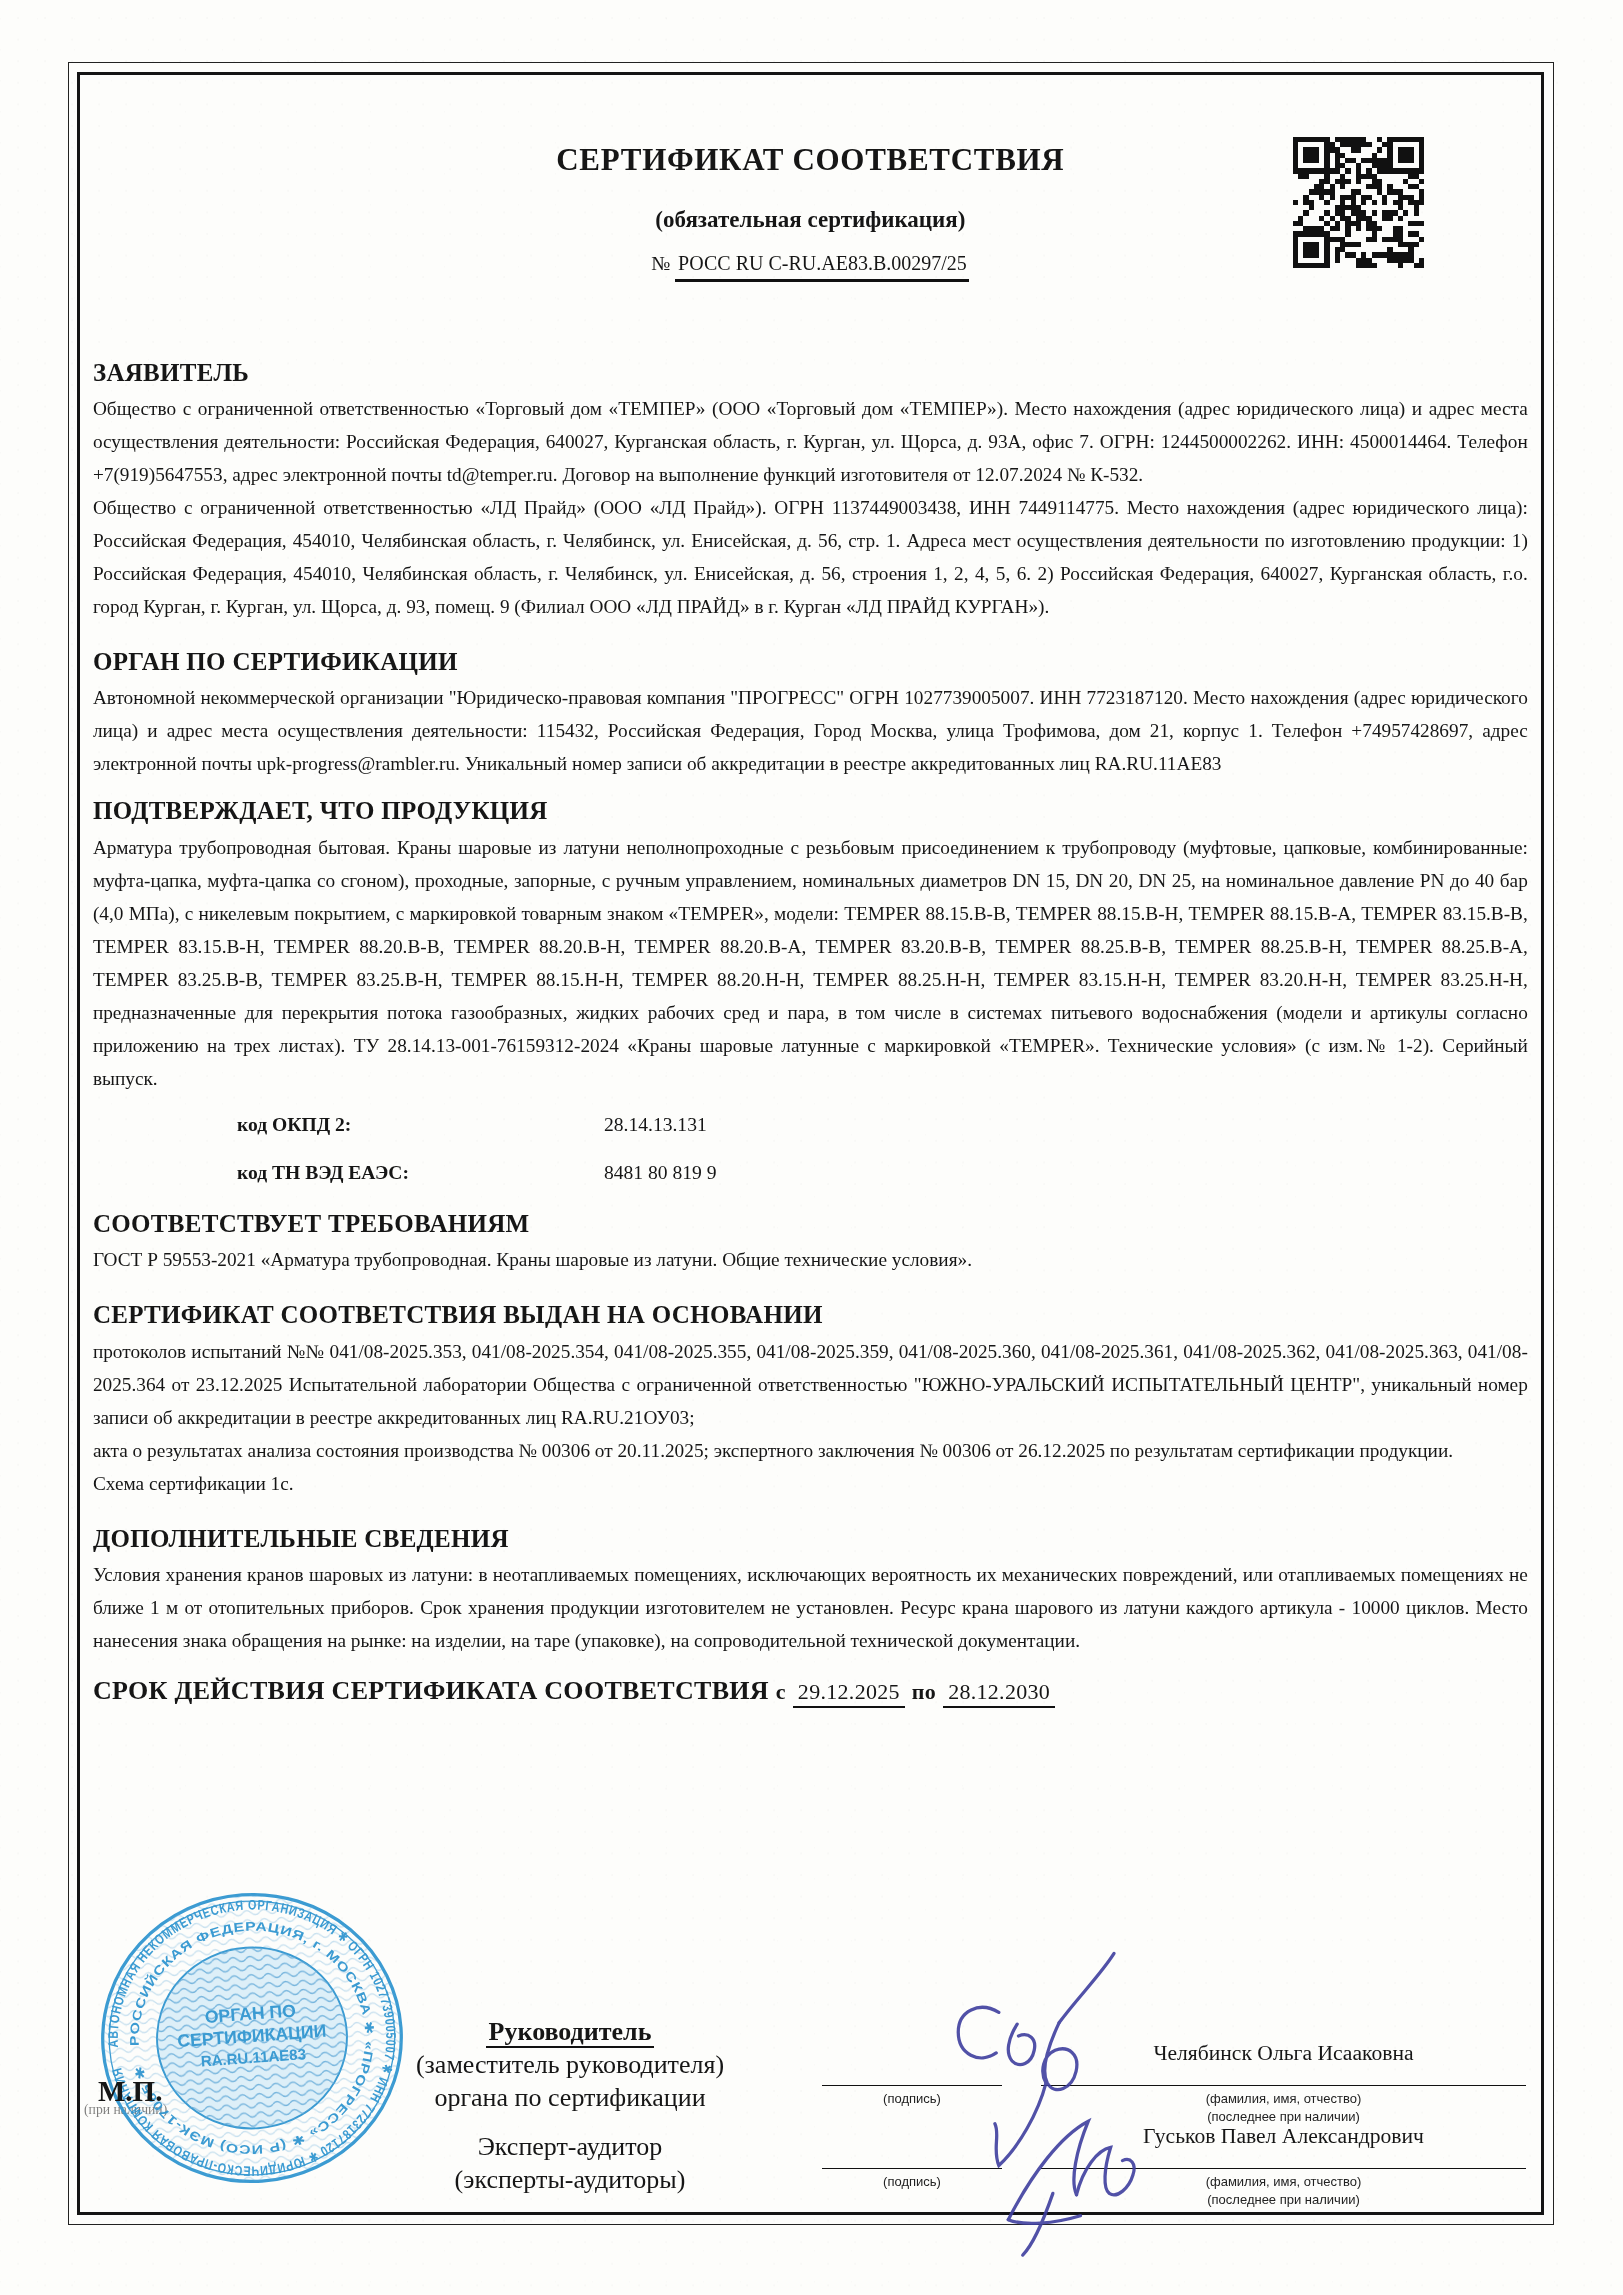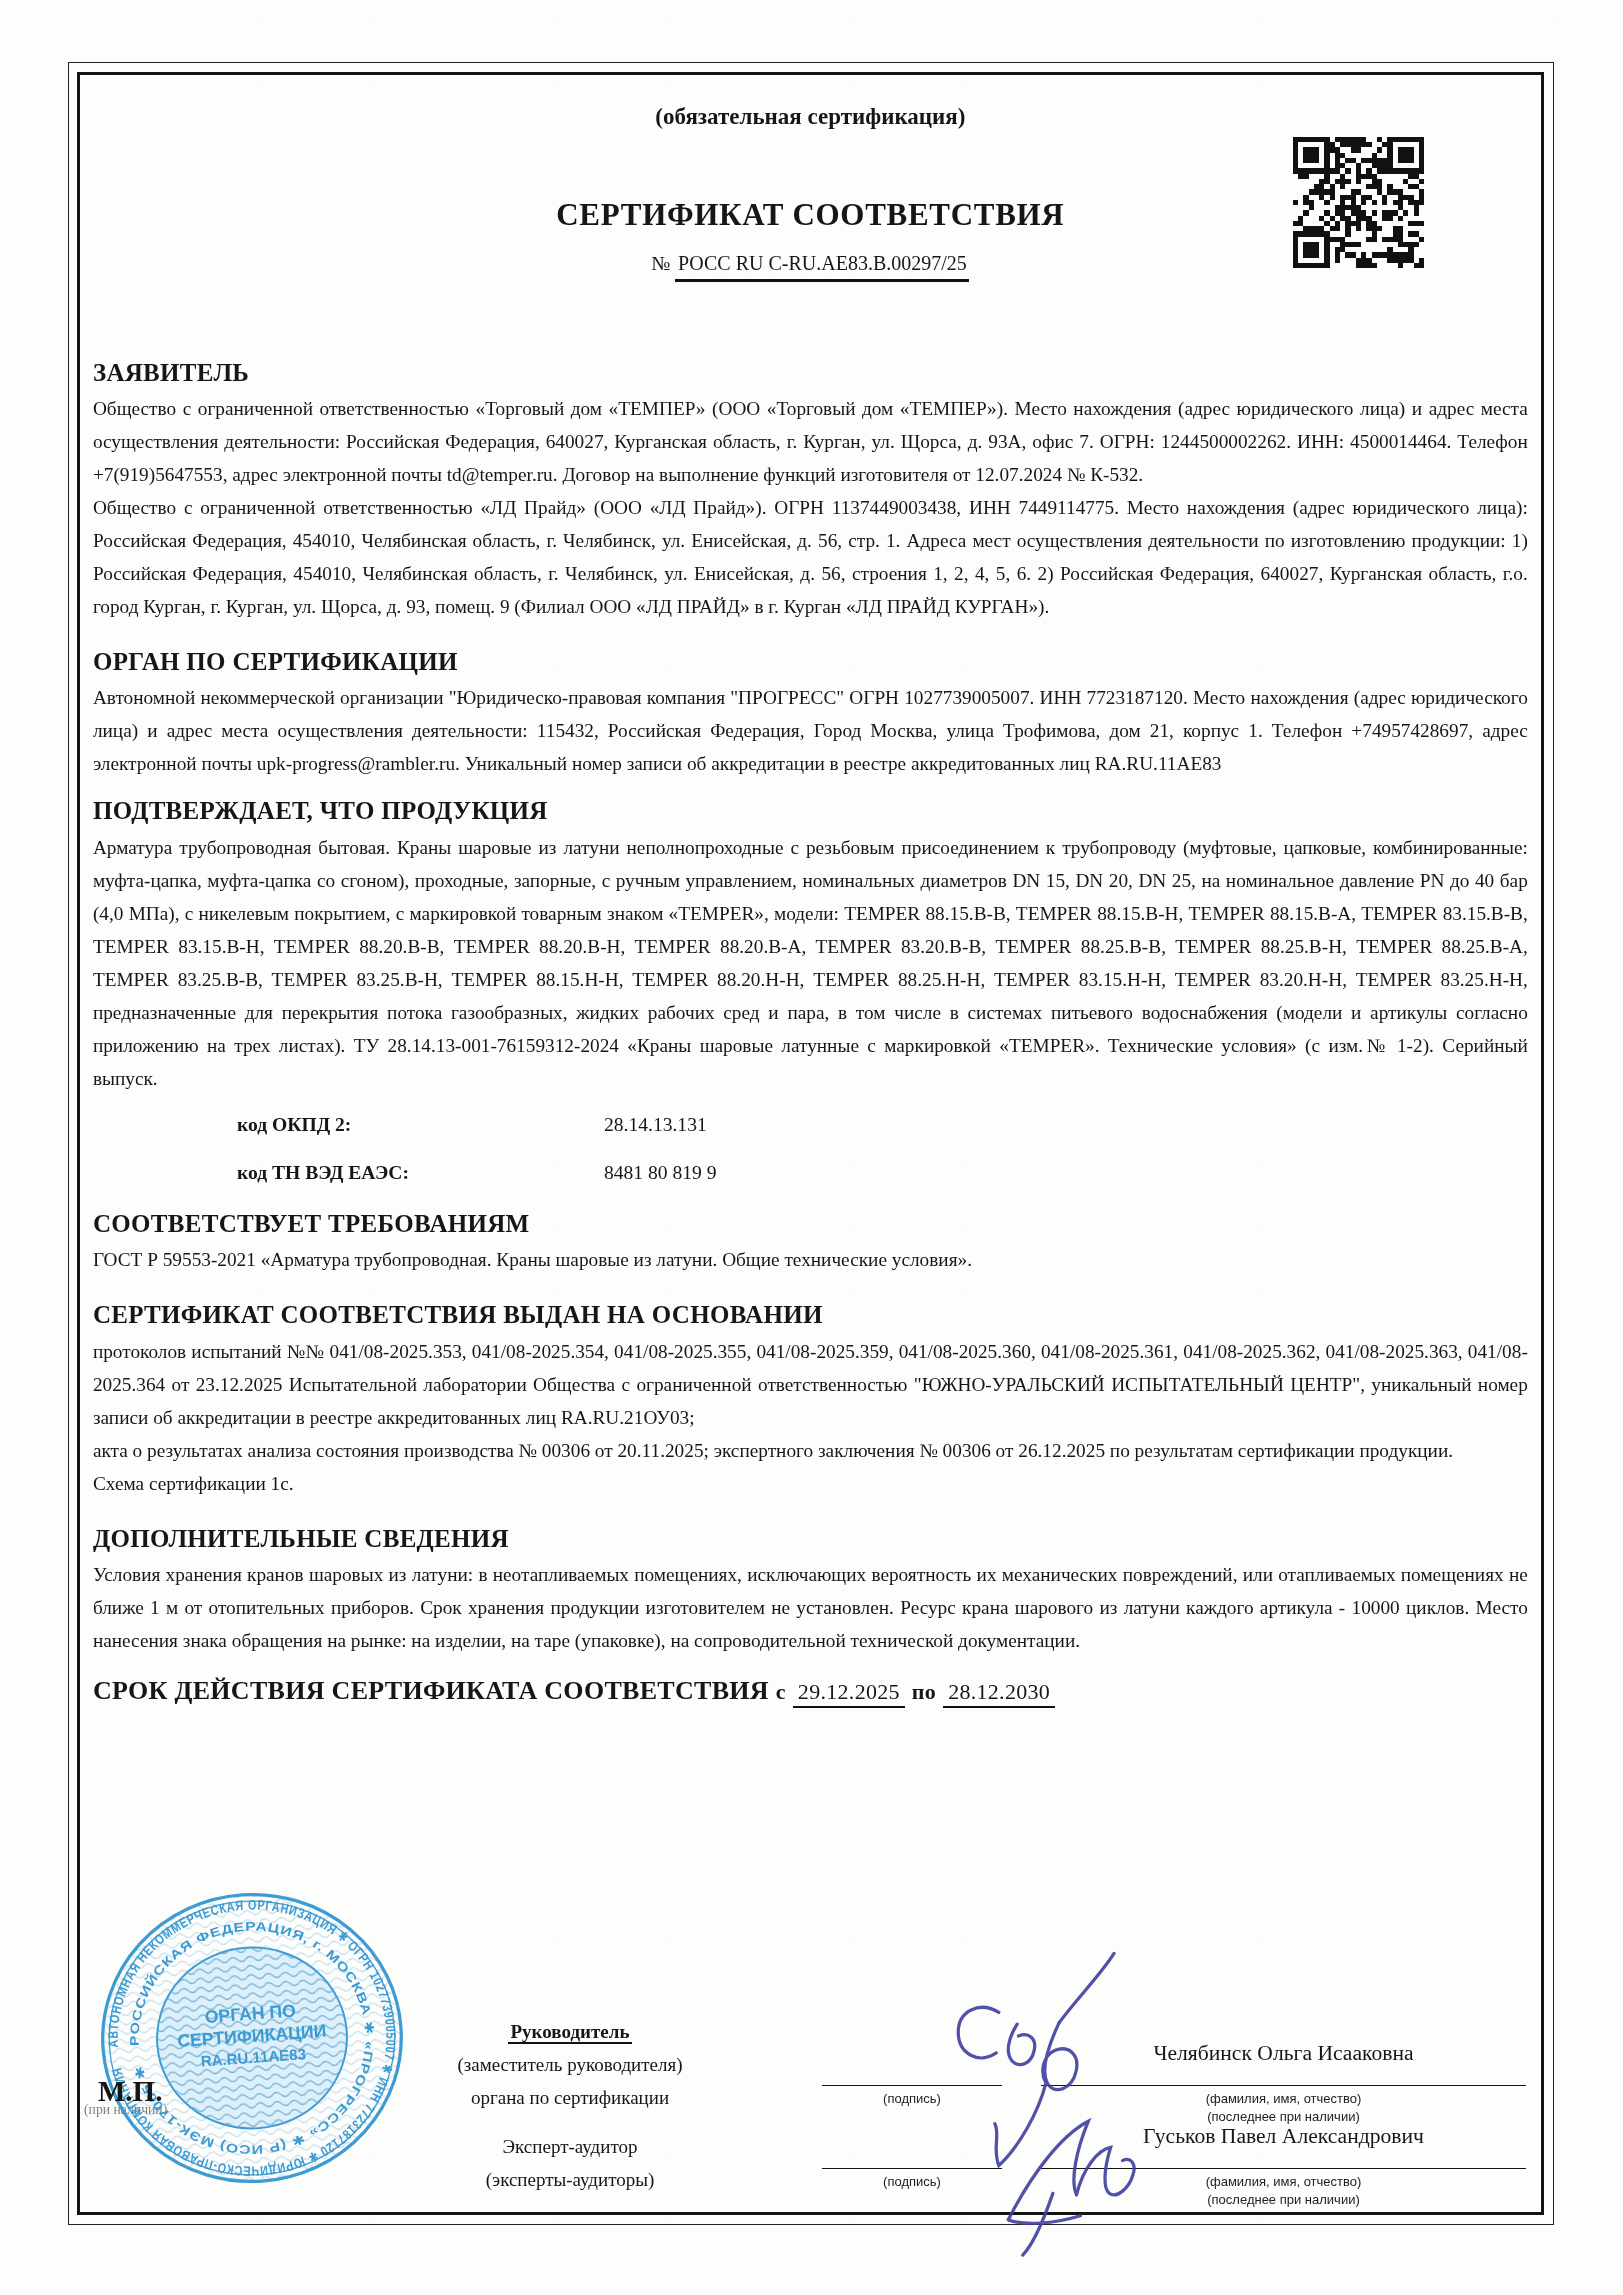--- a/index.html
+++ b/index.html
@@ -64,21 +64,21 @@
   }
   .validity-line .date{
     font-size:22px;font-weight:normal;
     border-bottom:2px solid #111;padding:0 5.2px 1.3px 5.2px;
   }
   .validity-line .joiner{font-size:22px;}
   
   .sig-area{position:absolute;left:0;top:1990px;width:1623px;height:275px;}
   .roles{
     position:absolute;left:354px;top:25px;width:432px;
-    text-align:center;font-size:19px;line-height:33px;
+    text-align:center;font-size:26px;line-height:33px;
   }
   .roles .r1{font-weight:bold;border-bottom:2px solid #111;padding:0 2.6px;}
   .roles .gap{height:15.7px;}
   .sig-rule{position:absolute;border-top:1.3px solid #111;}
   .cap{
     position:absolute;text-align:center;
     font-size:13px;color:#222;line-height:17px;
     font-family:"Liberation Sans","DejaVu Sans",sans-serif;
   }
   .sig-name{
@@ -101,23 +101,23 @@
 </style>
 </head>
 <body>
 
 <div class="page">
 
   <div class="frame-outer">
     <div class="frame-inner">
       <div class="content">
 
+        <div class="center doc-title">СЕРТИФИКАТ СООТВЕТСТВИЯ</div>
+
         <div class="center doc-subtitle">(обязательная сертификация)</div>
-
-        <div class="center doc-title">СЕРТИФИКАТ СООТВЕТСТВИЯ</div>
 
         <div class="center doc-number">
           <span>№</span>
           <span class="num">РОСС RU C-RU.АЕ83.В.00297/25</span>
         </div>
 
         <div class="sec-h" style="margin-top:84px">ЗАЯВИТЕЛЬ</div>
         <p class="para">Общество с ограниченной ответственностью «Торговый дом «ТЕМПЕР» (ООО «Торговый дом «ТЕМПЕР»). Место нахождения (адрес юридического лица) и адрес места осуществления деятельности: Российская Федерация, 640027, Курганская область, г. Курган, ул. Щорса, д. 93А, офис 7. ОГРН: 1244500002262. ИНН: 4500014464. Телефон +7(919)5647553, адрес электронной почты td@temper.ru. Договор на выполнение функций изготовителя от 12.07.2024 № К-532.</p>
 
         <p class="para">Общество с ограниченной ответственностью «ЛД Прайд» (ООО «ЛД Прайд»). ОГРН 1137449003438, ИНН 7449114775. Место нахождения (адрес юридического лица): Российская Федерация, 454010, Челябинская область, г. Челябинск, ул. Енисейская, д. 56, стр. 1. Адреса мест осуществления деятельности по изготовлению продукции: 1) Российская Федерация, 454010, Челябинская область, г. Челябинск, ул. Енисейская, д. 56, строения 1, 2, 4, 5, 6. 2) Российская Федерация, 640027, Курганская область, г.о. город Курган, г. Курган, ул. Щорса, д. 93, помещ. 9 (Филиал ООО «ЛД ПРАЙД» в г. Курган «ЛД ПРАЙД КУРГАН»).</p>

